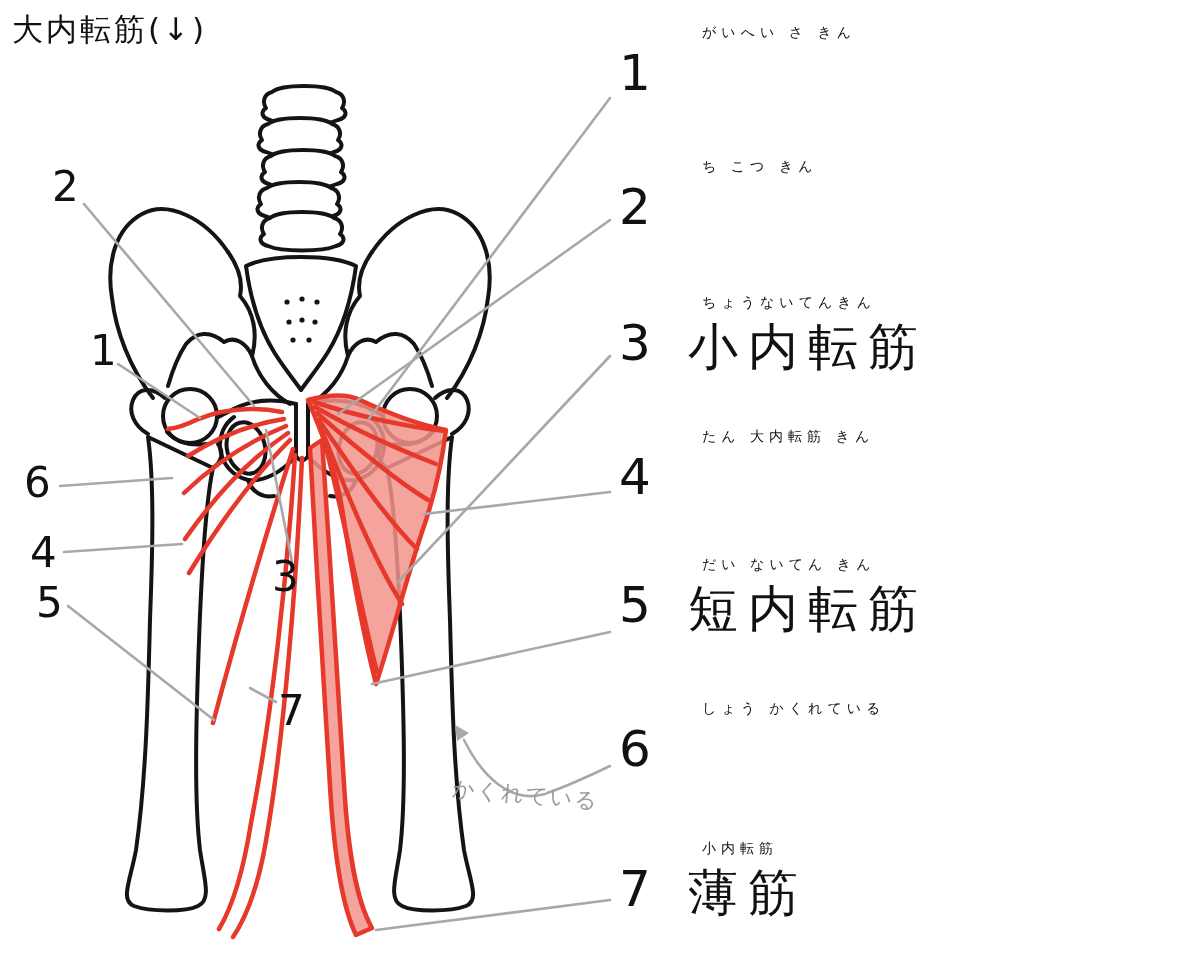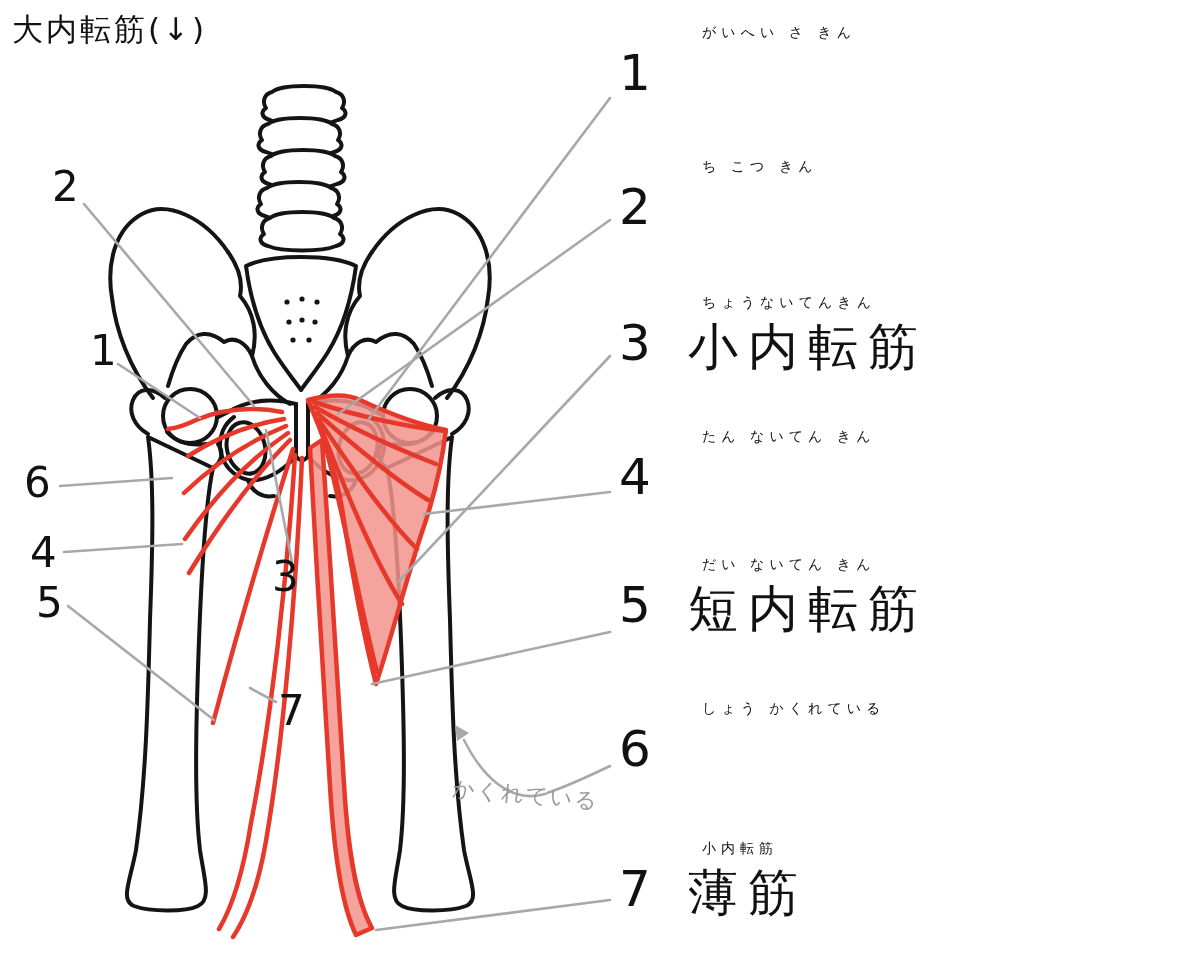--- a/index.html
+++ b/index.html
@@ -168,21 +168,21 @@
     </div>
   </div>
   <div class="legend-row" style="top:294px">
     <div class="furigana">ちょうないてんきん</div>
     <div class="name-line">
       <span class="num">3</span>
       <span class="name">小内転筋</span>
     </div>
   </div>
   <div class="legend-row" style="top:428px">
-    <div class="furigana">たん ないてん きん</div>
+    <div class="furigana">たん 大内転筋 きん</div>
     <div class="name-line">
       <span class="num">4</span>
     </div>
   </div>
   <div class="legend-row" style="top:556px">
     <div class="furigana">だい ないてん きん</div>
     <div class="name-line">
       <span class="num">5</span>
       <span class="name">短内転筋</span>
     </div>

